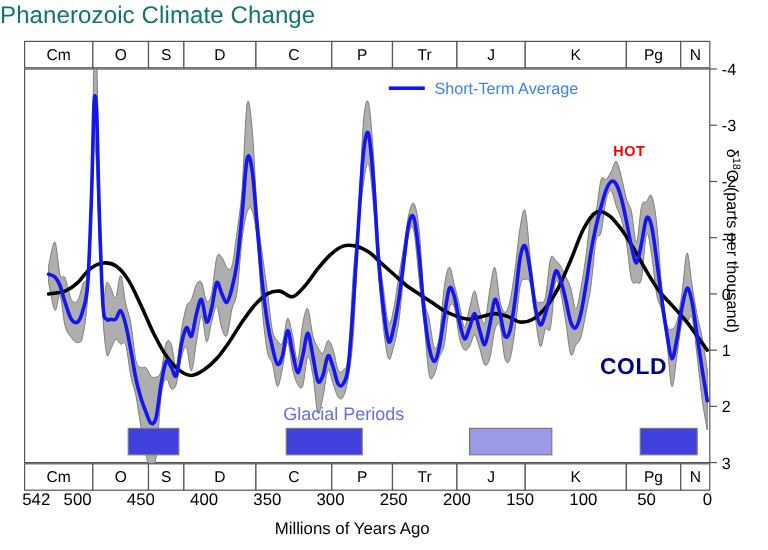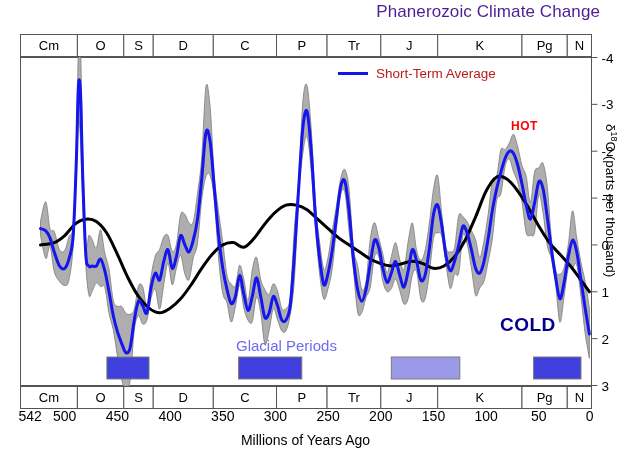--- a/index.html
+++ b/index.html
@@ -19,35 +19,35 @@
     left: 0; top: 0;
     width: 640px;
     height: 458px;
     background: #ffffff;
   }
   #chart-title {
     position: absolute;
     left: 0;
     top: 2px;
     width: 600px;
-    text-align: right;
-    font-size: 17px;
-    color: #4c1d95;
+    text-align: left;
+    font-size: 20px;
+    color: #0f766e;
     letter-spacing: 0.1px;
   }
   .svg-layer {
     position: absolute;
     left: 0; top: 0;
   }
   #legend {
     position: absolute;
-    left: 338px;
+    left: 324px;
     top: 64px;
     font-size: 13.5px;
-    color: #b91c1c;
+    color: #3b82f6;
   }
   .legend-row {
     display: flex;
     align-items: center;
     height: 19px;
   }
   .legend-swatch {
     width: 30px;
     height: 3px;
     margin-right: 8px;
@@ -59,21 +59,21 @@
     left: 511px;
     top: 119px;
     font-size: 12px;
     font-weight: bold;
     color: #ff0000;
     letter-spacing: 0.5px;
   }
   #cold-label {
     position: absolute;
     left: 500px;
-    top: 314px;
+    top: 296px;
     font-size: 19px;
     font-weight: bold;
     color: #00008c;
     letter-spacing: 0.5px;
   }
   #glacial-label {
     position: absolute;
     left: 236px;
     top: 337px;
     font-size: 15px;
@@ -86,21 +86,21 @@
     width: 200px;
     transform-origin: 0 0;
     transform: rotate(90deg) translate(0, -18px);
     font-size: 13.5px;
     color: #000;
     white-space: nowrap;
   }
   #ylabel sup { font-size: 9px; vertical-align: super; }
   #xlabel {
     position: absolute;
-    left: 20px;
+    left: 8px;
     top: 432px;
     width: 571px;
     text-align: center;
     font-size: 14px;
     color: #000;
   }
 </style>
 </head>
 <body>
 

